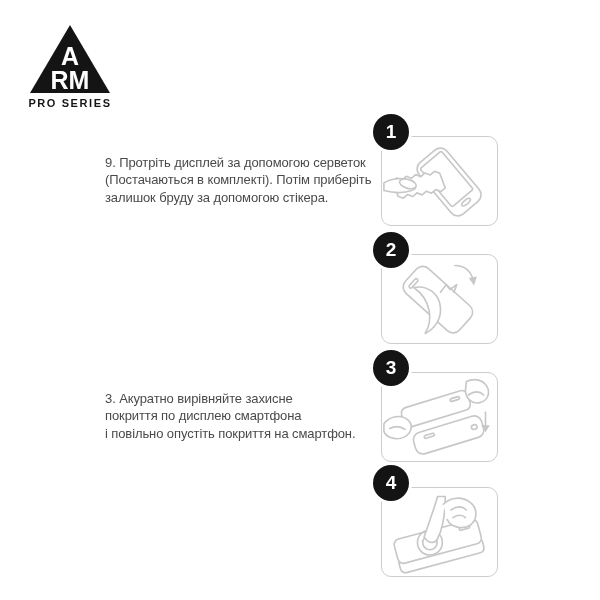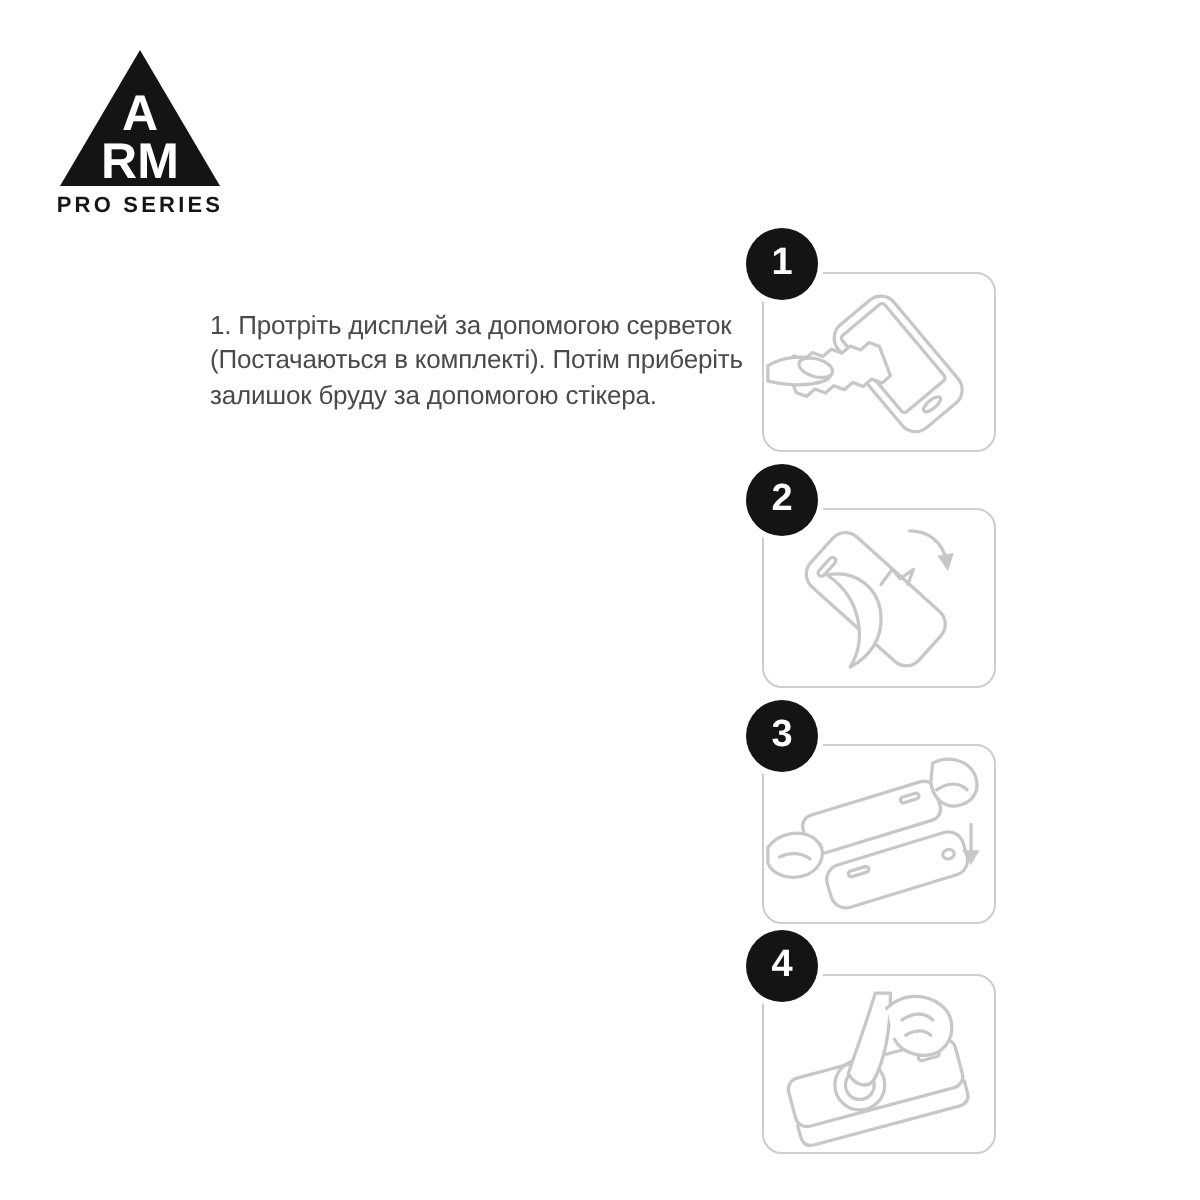--- a/index.html
+++ b/index.html
@@ -50,21 +50,21 @@
     <svg class="logo-tri" viewBox="0 0 82 70">
       <polygon points="41,1 1,69 81,69" fill="#141414"></polygon>
       <text x="41" y="41" text-anchor="middle" fill="#ffffff" font-family="Liberation Sans, sans-serif" font-weight="bold" font-size="25">A</text>
       <text x="41" y="65" text-anchor="middle" fill="#ffffff" font-family="Liberation Sans, sans-serif" font-weight="bold" font-size="25">RM</text>
     </svg>
     <div class="logo-sub">PRO SERIES</div>
   </div>
 
 
   <div class="row row1">
-    <div class="step-text">1. Протріть дисплей за допомогою серветок
+    <div class="step-text">9. Протріть дисплей за допомогою серветок
 (Постачаються в комплекті). Потім приберіть
 залишок бруду за допомогою стікера.</div>
     <div class="figure">
       <div class="badge">1</div>
       <svg viewBox="0 0 120 90">
         <g fill="none" stroke="#c7c7c7" stroke-width="1.7" stroke-linecap="round" stroke-linejoin="round">
           <g transform="rotate(-40 70 46)">
             <rect x="51" y="11" width="38" height="70" rx="9"></rect>
             <rect x="55.5" y="16" width="29" height="52" rx="2"></rect>
             <ellipse cx="70" cy="73.5" rx="5.5" ry="2.2"></ellipse>
@@ -89,20 +89,23 @@
           <path fill="#ffffff" d="M33,33 C48,30 60,40 61,54 C62,66 55,76 45,81 C53,68 52,46 33,33 z"></path>
           <path d="M61,38 l6,-8 4,5 7,-5 -3,8"></path>
           <path d="M76,10 C86,10 93,16 95,25"></path>
           <path fill="#c7c7c7" stroke="none" d="M96,31 l-5.5,-8 8.5,-1.5 z"></path>
         </g>
       </svg>
     </div>
   </div>
 
   <div class="row row3">
+    <div class="step-text">3. Акуратно вирівняйте захисне
+покриття по дисплею смартфона
+і повільно опустіть покриття на смартфон.</div>
     <div class="figure">
       <div class="badge">3</div>
       <svg viewBox="0 0 120 90">
         <g fill="none" stroke="#c7c7c7" stroke-width="1.7" stroke-linecap="round" stroke-linejoin="round">
           <g transform="rotate(-17 70 62)">
             <rect x="32" y="52" width="74" height="23" rx="8" fill="#ffffff"></rect>
             <rect x="44" y="57" width="11" height="3" rx="1.5"></rect>
             <ellipse cx="97" cy="63.5" rx="3" ry="2.4"></ellipse>
           </g>
           <g transform="rotate(-17 56 36)">

